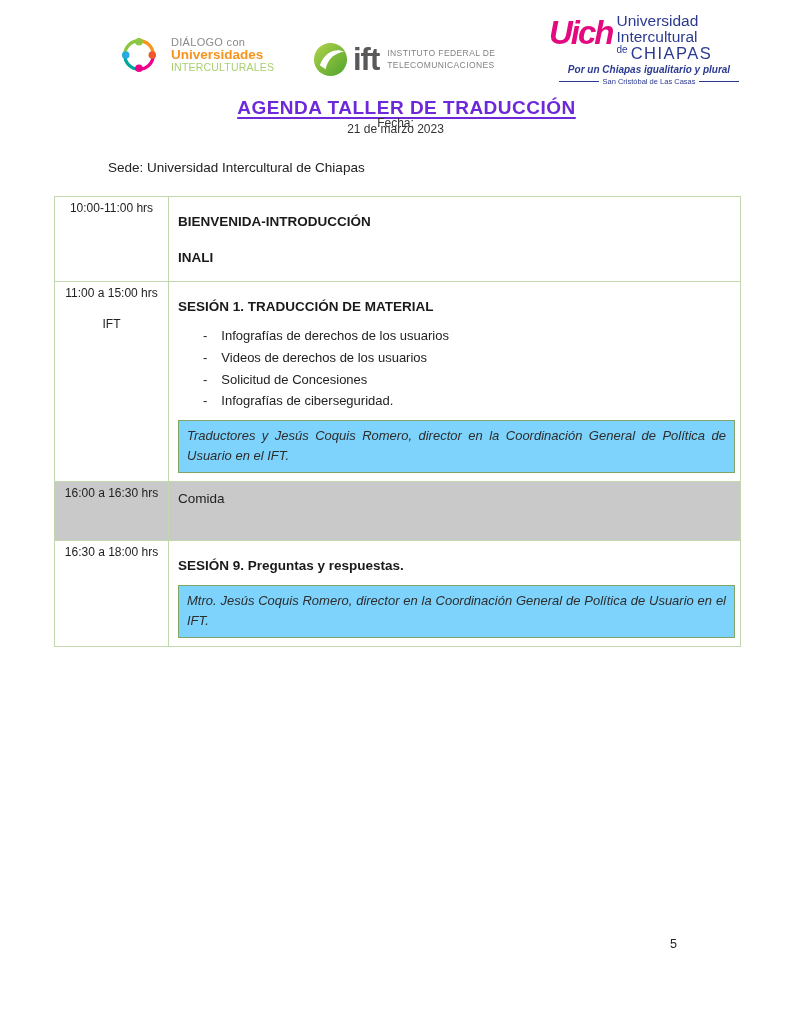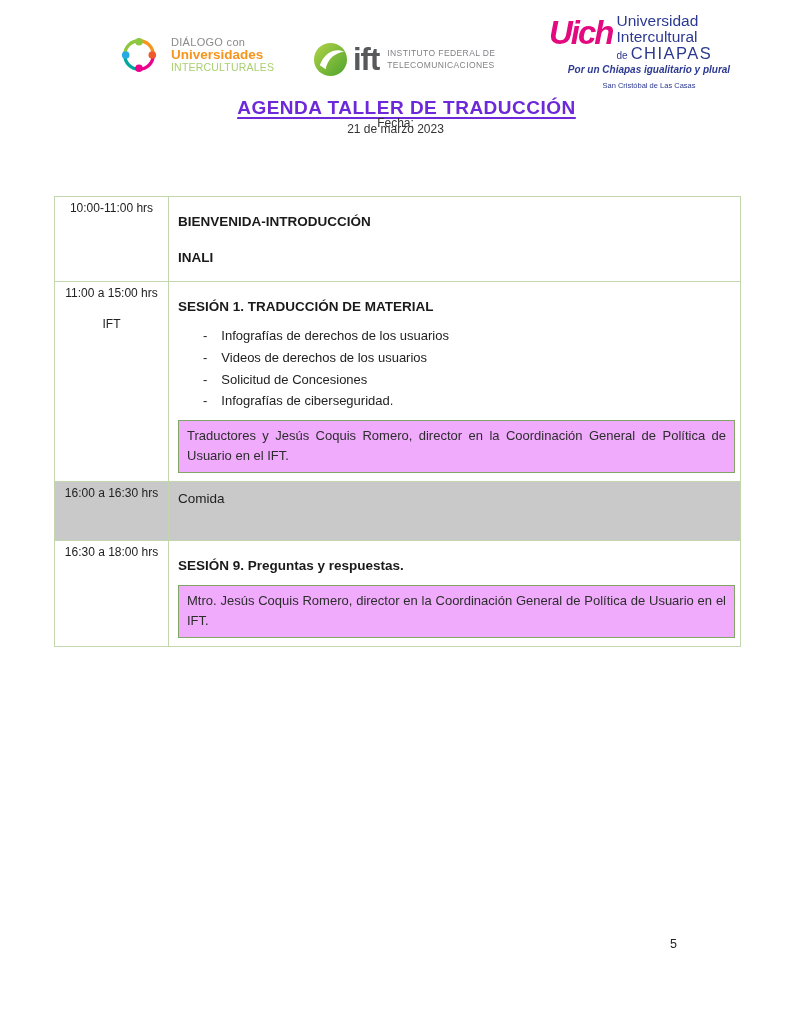--- a/index.html
+++ b/index.html
@@ -18,25 +18,25 @@
 
   .logo-ift { position:absolute; left:312px; top:41px; display:flex; align-items:center; }
   .ift-abbr { font-size:31px; font-weight:bold; color:#58595b; letter-spacing:-1px; margin-left:4px; line-height:1; }
   .ift-name { margin-left:8px; font-size:8.5px; color:#808285; letter-spacing:0.4px; line-height:1.3; }
 
   .logo-unich { position:absolute; left:549px; top:13px; width:200px; color:#2b3990; }
   .unich-top { display:flex; align-items:flex-start; }
   .unich-mark { font-size:33px; font-weight:800; font-style:italic; color:#e3097e; letter-spacing:-2px; line-height:1.2; }
   .unich-name { margin-left:4px; line-height:1.02; }
   .unich-l1, .unich-l2 { font-size:15.5px; }
-  .unich-l3 { display:flex; align-items:flex-end; gap:3px; }
+  .unich-l3 { display:flex; align-items:flex-start; gap:3px; }
   .unich-de { font-size:10px; }
   .unich-chiapas { font-size:16.5px; letter-spacing:1.5px; }
   .unich-slogan { font-size:10px; font-style:italic; font-weight:bold; text-align:center; margin-top:3px; }
-  .unich-city { display:flex; align-items:center; gap:4px; margin-top:2px; padding:0 10px;flex-direction:column; }
+  .unich-city { display:flex; align-items:center; gap:4px; margin-top:2px; padding:0 10px; }
   .unich-city-text { font-size:7.5px; white-space:nowrap; }
   .rule-line { flex:1; height:1px; background:#2b3990; }
 
   
   .doc-title {
     position:absolute; top:97px; left:11px; width:100%; text-align:center;
     font-size:19px; font-weight:bold; color:#6d28d9; letter-spacing:0.5px;
   }
   .doc-title span { text-decoration:underline; text-underline-offset:3px; text-decoration-thickness:1.5px; }
   .doc-date-label { position:absolute; top:116px; left:0; width:100%; text-align:center; font-size:12px; color:#333; }
@@ -60,23 +60,23 @@
   .row3 { height:59px; }
   .row4 { height:104px; }
   .subtitle-gap { margin-top:21px; }
   .org-label { margin-top:15px; font-size:12px; }
 
   ul.bullets { list-style:none; margin:11px 0 0 25px; }
   ul.bullets li { display:flex; gap:14px; font-size:13px; line-height:1.68; color:#222; }
   .dash { flex:0 0 auto; }
 
   .note-box {
-    margin-top:8px; background:#f0abfc; border:1px solid #80a564;
+    margin-top:8px; background:#7dd3fc; border:1px solid #80a564;
     padding:5px 8px 7px 8px; font-size:13px; line-height:1.5;
-    text-align:justify; color:#2d2d2d;
+    text-align:justify; color:#2d2d2d;font-style:italic;
   }
   .row4 .note-box { margin-top:12px; }
 
   tr.meal-row td { background:#c9c9c9; }
   .meal-label { font-size:13.5px; color:#222; padding-top:1px; }
   tr.meal-row td.content-cell { padding-top:8px; }
 
   .page-number { position:absolute; left:670px; top:937px; font-size:12.5px; color:#222; }
 </style>
 </head>
@@ -138,20 +138,21 @@
       <span class="unich-city-text">San Cristóbal de Las Casas</span>
       <span class="rule-line"></span>
     </div>
   </div>
 
   <div class="doc-title">
     <span>AGENDA TALLER DE TRADUCCIÓN</span>
   </div>
   <div class="doc-date-label">Fecha:</div>
   <div class="doc-date-value">21 de marzo 2023</div>
+  <div class="doc-venue">Sede: Universidad Intercultural de Chiapas</div>
 
   <table class="agenda">
     <tbody>
         <tr class="row1">
       <td class="time-cell">10:00-11:00 hrs</td>
       <td class="content-cell">
         <div class="session-title">BIENVENIDA-INTRODUCCIÓN</div>
         <div class="session-title subtitle-gap">INALI</div>
       </td>
     </tr>

